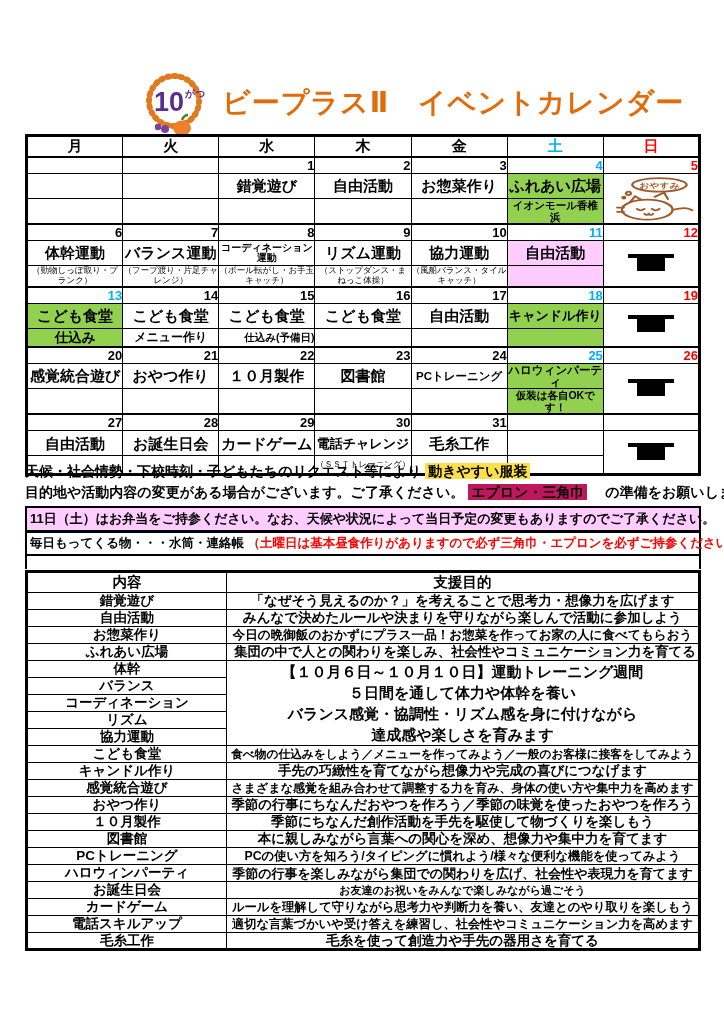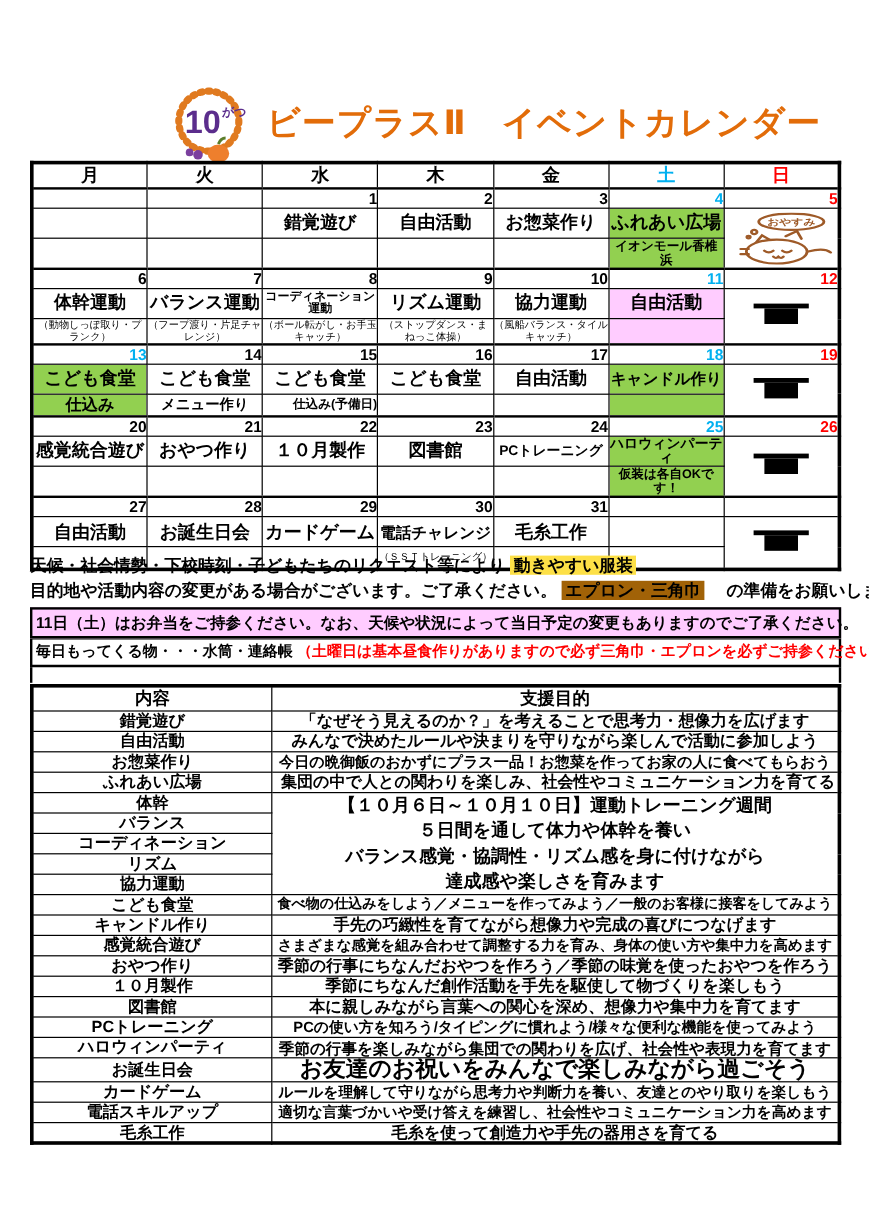--- a/index.html
+++ b/index.html
@@ -26,21 +26,21 @@
   .icon-cell{vertical-align:middle;text-align:center}
   .closed-icon{display:inline-block;position:relative;width:46px;height:17px}
   .closed-icon::before{content:"";position:absolute;left:0;top:0;width:46px;height:4px;background:#000}
   .closed-icon::after{content:"";position:absolute;left:9px;top:4px;width:28px;height:13px;background:#000}
   .cat-svg{display:block;margin:0 auto}
 
   
   .lower{position:absolute;left:25px;top:461px;width:676px}
   .notice-line{font-size:14px;font-weight:bold;line-height:21px;white-space:nowrap}
   .hl-yellow{background:#fde047;padding:0 3px}
-  .hl-green{background:#a16207;padding:0 3px}
+  .hl-green{background:#be185d;padding:0 3px}
   .pink-box{border:2px solid #000;background:#ffccff;font-weight:bold;font-size:13px;
             padding:2px 3px;margin-top:3px;white-space:nowrap}
   .daily-box{border:2px solid #000;border-top-width:1px;font-weight:bold;font-size:12.5px;
              padding:2px 3px;white-space:nowrap}
   .red-text{color:#ff0000}
   .empty-box{height:13px;border-left:2px solid #000;border-right:2px solid #000}
 
   
   table.pt{width:100%;border-collapse:collapse;table-layout:fixed;border:3px solid #000;margin-top:1px}
   .pt th,.pt td{border:1.5px solid #000;padding:0 2px;text-align:center;overflow:hidden;white-space:nowrap}
@@ -318,21 +318,21 @@
         <tr>
           <td class="pt-label">PCトレーニング</td>
           <td class="pt-purpose" style="font-size: 12.3px;">PCの使い方を知ろう/タイピングに慣れよう/様々な便利な機能を使ってみよう</td>
         </tr>
         <tr>
           <td class="pt-label">ハロウィンパーティ</td>
           <td class="pt-purpose" style="font-size: 13px; margin-left: 36px;">季節の行事を楽しみながら集団での関わりを広げ、社会性や表現力を育てます</td>
         </tr>
         <tr>
           <td class="pt-label">お誕生日会</td>
-          <td class="pt-purpose" style="font-size: 19px; margin-left: 28px;">お友達のお祝いをみんなで楽しみながら過ごそう</td>
+          <td class="pt-purpose" style="font-size: 11px; margin-left: 28px;">お友達のお祝いをみんなで楽しみながら過ごそう</td>
         </tr>
         <tr>
           <td class="pt-label">カードゲーム</td>
           <td class="pt-purpose" style="font-size: 12.3px;">ルールを理解して守りながら思考力や判断力を養い、友達とのやり取りを楽しもう</td>
         </tr>
         <tr>
           <td class="pt-label">電話スキルアップ</td>
           <td class="pt-purpose" style="font-size: 12.3px;">適切な言葉づかいや受け答えを練習し、社会性やコミュニケーション力を高めます</td>
         </tr>
         <tr>

